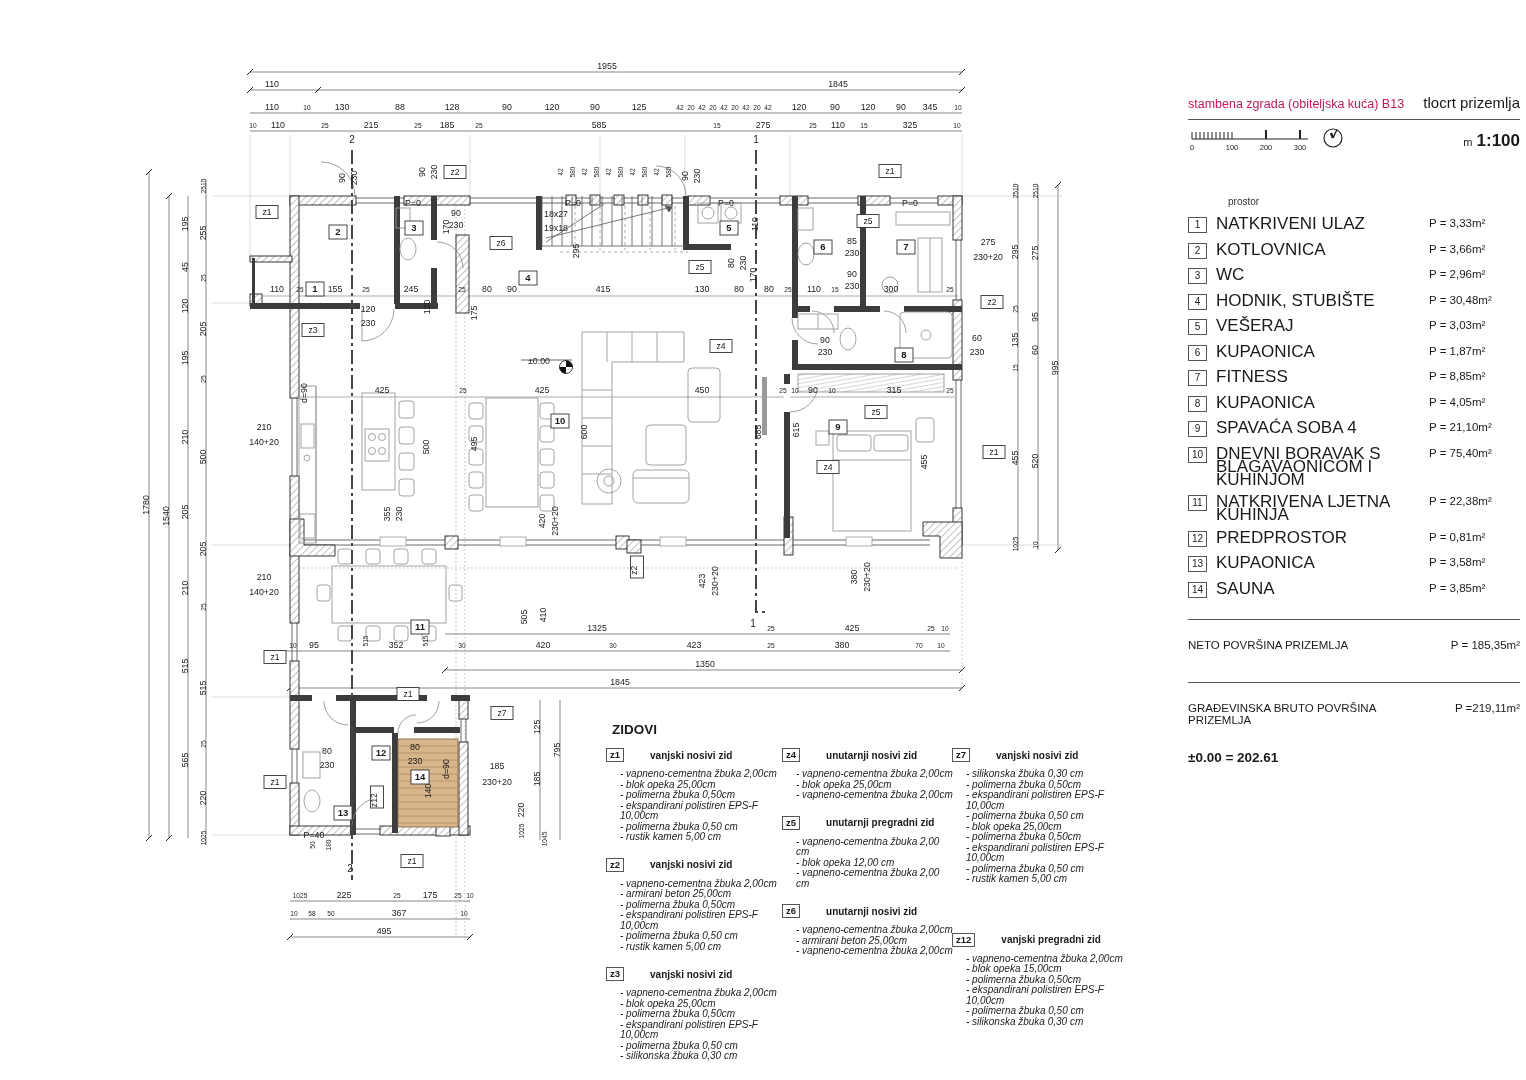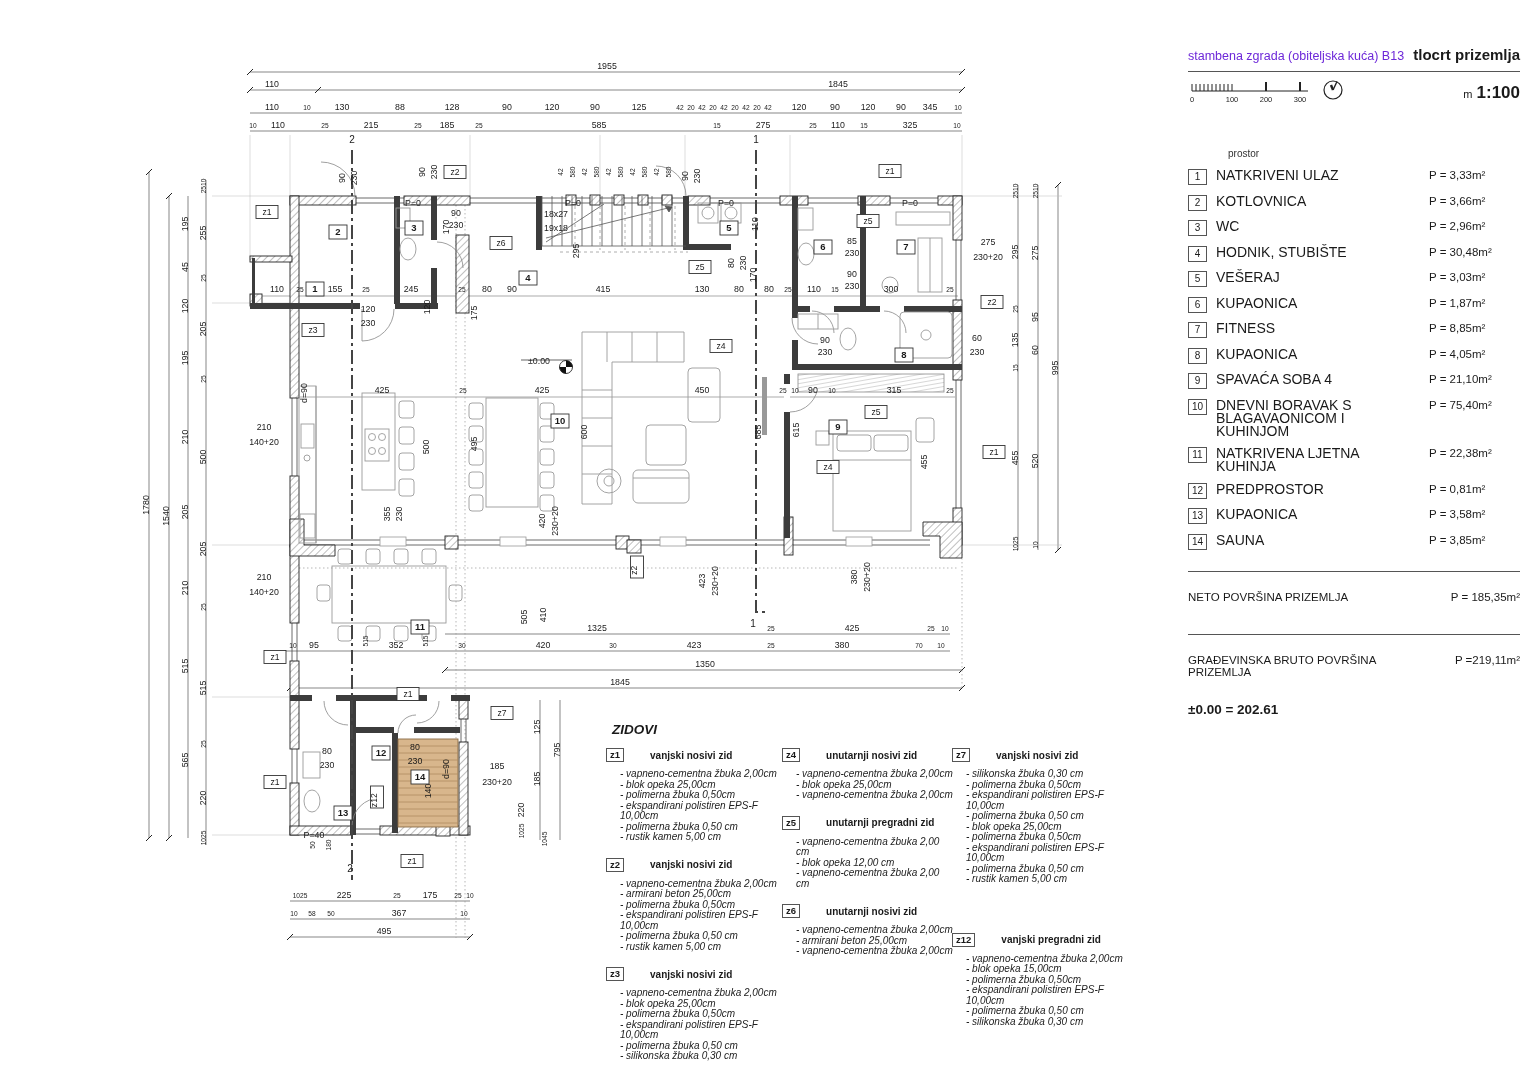--- a/index.html
+++ b/index.html
@@ -3,37 +3,37 @@
 <meta charset="utf-8">
 <style>
   html,body{margin:0;padding:0;background:#fff;width:1526px;height:1080px;overflow:hidden;
     font-family:"Liberation Sans",sans-serif;color:#1a1a1a;}
   .sheet{position:relative;width:1526px;height:1080px;background:#fff;}
   #plan-svg{position:absolute;left:0;top:0;}
   #gen text{font-family:"Liberation Sans",sans-serif;fill:#1a1a1a;text-anchor:middle;}
   
   .panel{position:absolute;left:1188px;top:46px;width:332px;}
   .hd{display:flex;justify-content:space-between;align-items:baseline;border-bottom:1.4px solid #555;padding-bottom:8px;}
-  .hd .proj{color:#6d28d9;font-size:12.5px;}
-  .hd .ttl{font-weight:bold;font-size:15px;}
+  .hd .proj{color:#be185d;font-size:12.5px;}
+  .hd .ttl{font-weight:normal;font-size:15px;margin-top:48px;}
   .sb{display:flex;align-items:center;margin-top:6px;height:30px;}
   .sb .scale{margin-left:auto;font-weight:bold;font-size:17px;}
   .sb .scale .u{font-weight:normal;font-size:11px;margin-right:4px;}
   .rooms{margin-top:40px;}
   .rooms .cap{font-size:10px;color:#333;margin-bottom:10px;margin-left:40px;}
   .rrow{display:flex;align-items:flex-start;margin-bottom:9.5px;}
   .rnum{flex:0 0 auto;min-width:13px;padding:0 2px;height:14px;border:1px solid #555;font-size:10px;
         text-align:center;line-height:14px;margin-right:9px;background:#fff;}
-  .rname{flex:1 1 auto;font-size:14px;line-height:13px;max-width:205px;}
+  .rname{flex:1 1 auto;font-size:17px;line-height:13px;max-width:205px;}
   .rarea{flex:0 0 auto;font-size:11.5px;white-space:nowrap;margin-left:8px;}
   .tot{border-top:1.2px solid #555;margin-top:21px;padding-top:19px;display:flex;justify-content:space-between;font-size:11.5px;padding-bottom:10px;}
   .lvl{font-weight:bold;font-size:13.5px;margin-top:14px;}
   
   .zwrap{position:absolute;left:0;top:0;}
-  .ztitle{position:absolute;left:612px;top:722px;font-style:italic;font-weight:bold;font-size:13.5px;}
+  .ztitle{position:absolute;left:612px;top:722px;font-weight:bold;font-size:13.5px;}
   .zcol{position:absolute;width:172px;}
   .zc1{left:606px;top:748px;}
   .zc2{left:782px;top:748px;}
   .zc3{left:952px;top:748px;width:182px;}
   .zblk{margin-bottom:15px;}
   .zhead{display:flex;align-items:center;margin-bottom:7px;}
   .zcode{border:1px solid #555;font-size:9.5px;font-weight:bold;padding:0 3px;height:12px;line-height:12px;margin-right:6px;background:#fff;}
   .zname{font-weight:bold;font-size:10px;margin-left:20px;}
   .zitems{padding-left:14px;font-size:10px;line-height:10.5px;color:#222;font-style:italic;}
   .z12gap{margin-top:48px;}

